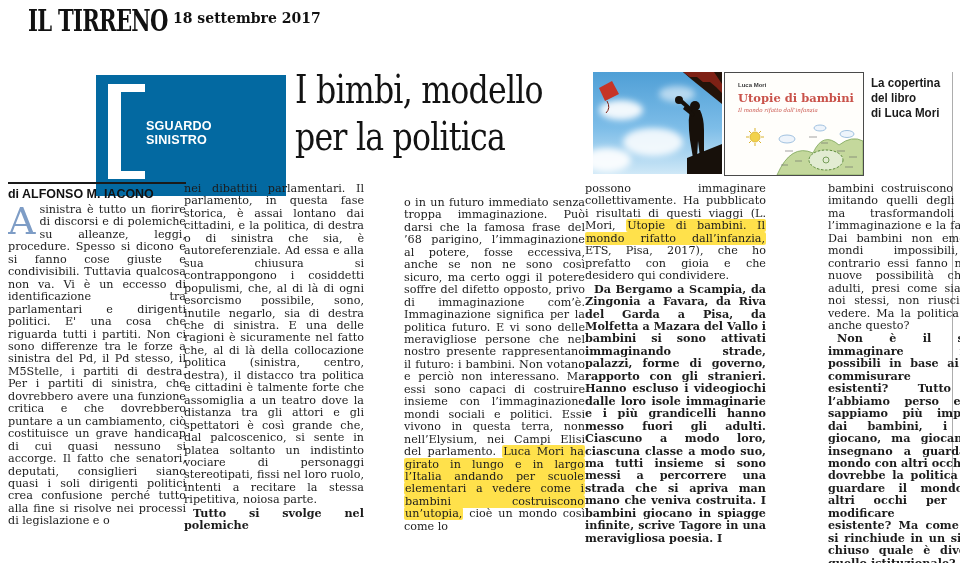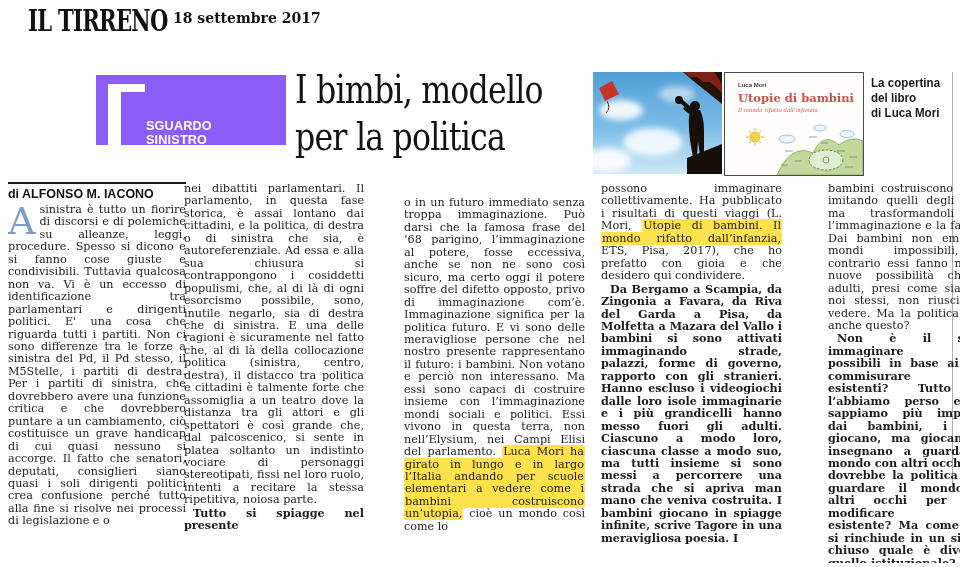--- a/index.html
+++ b/index.html
@@ -5,21 +5,21 @@
   html,body{margin:0;padding:0;background:#e9e9e9;}
   .page{position:relative;width:960px;height:567px;background:#ffffff;overflow:hidden;
         font-family:"DejaVu Serif",serif;color:#1c1c1c;}
   
   .logo{position:absolute;left:28px;top:4px;font-family:"DejaVu Serif",serif;font-weight:900;
         font-size:29px;letter-spacing:-1px;color:#111;transform:scaleX(0.73);transform-origin:left top;
         white-space:nowrap;}
   .edition-date{position:absolute;left:173px;top:10px;font-family:"DejaVu Serif",serif;font-weight:bold;
         font-size:14px;color:#111;white-space:nowrap;}
   
-  .kicker-box{position:absolute;left:96px;top:75px;width:190px;height:70px;background:#8b5cf6;}
+  .kicker-box{position:absolute;left:96px;top:75px;width:190px;height:121px;background:#0369a1;}
   .bracket{position:absolute;left:12px;top:9px;width:24px;height:79px;
            border-left:13px solid #fff;border-top:8px solid #fff;border-bottom:8px solid #fff;}
   .kicker-text{position:absolute;left:50px;top:44px;font-family:"Liberation Sans",sans-serif;
            font-weight:bold;font-size:13px;line-height:14px;color:#fff;letter-spacing:0.2px;
            transform:scaleX(0.97);transform-origin:left top;}
   
   .headline{position:absolute;left:295px;top:66px;width:352px;margin:0;
             font-family:"DejaVu Serif",serif;font-weight:500;font-size:40px;line-height:47px;
             letter-spacing:-1px;color:#131313;transform:scaleX(0.79);transform-origin:left top;}
   
@@ -34,21 +34,21 @@
   .byline-rule{position:absolute;left:8px;top:182px;width:178px;height:2px;background:#1a1a1a;}
   .byline{position:absolute;left:8px;top:186px;font-family:"Liberation Sans",sans-serif;
         font-weight:bold;font-size:13px;color:#111;transform:scaleX(0.96);transform-origin:left top;
         white-space:nowrap;}
   
   .column{position:absolute;top:183px;width:180px;height:380px;overflow:hidden;
         font-size:11.2px;line-height:12.45px;text-align:justify;color:#1c1c1c;}
   .col1{left:8px;top:204px;width:178px;height:358px;}
   .col2{left:184px;width:180px;}
   .col3{left:404px;width:181px;margin-top:14px;}
-  .col4{left:585px;width:181px;margin-left:16px;}
+  .col4{left:585px;width:181px;}
   .col5{left:828px;width:171px;}
   .par{margin:0;}
   .par.indent{text-indent:9px;font-weight:bold;}
   .dropcap{float:left;font-family:"DejaVu Serif",serif;font-size:38px;line-height:33px;
         height:36px;padding:1px 4px 0 0;color:#7e9dc6;}
   .hl{background:#ffe14b;padding:0 1px;border-radius:2px;
       -webkit-box-decoration-break:clone;box-decoration-break:clone;}
 </style>
 </head>
 <body>
@@ -153,21 +153,21 @@
   <div class="vrule"></div>
 
   <div class="byline-rule"></div>
   <div class="byline">di ALFONSO M. IACONO</div>
 
   <div class="column col1">
       <p class="par"><span class="dropcap">A</span><span class="">sinistra è tutto un fiorire di discorsi e di polemiche su alleanze, leggi, procedure. Spesso si dicono e si fanno cose giuste e condivisibili. Tuttavia qualcosa non va. Vi è un eccesso di identificazione tra parlamentari e dirigenti politici. E' una cosa che riguarda tutti i partiti. Non ci sono differenze tra le forze a sinistra del Pd, il Pd stesso, il M5Stelle, i partiti di destra. Per i partiti di sinistra, che dovrebbero avere una funzione critica e che dovrebbero puntare a un cambiamento, ciò costituisce un grave handicap di cui quasi nessuno si accorge. Il fatto che senatori, deputati, consiglieri siano quasi i soli dirigenti politici crea confusione perché tutto alla fine si risolve nei processi di legislazione e o</span></p>
     </div>
   <div class="column col2">
       <p class="par"><span class="">nei dibattiti parlamentari. Il parlamento, in questa fase storica, è assai lontano dai cittadini, e la politica, di destra o di sinistra che sia, è autoreferenziale. Ad essa e alla sua chiusura si contrappongono i cosiddetti populismi, che, al di là di ogni esorcismo possibile, sono, inutile negarlo, sia di destra che di sinistra. E una delle ragioni è sicuramente nel fatto che, al di là della collocazione politica (sinistra, centro, destra), il distacco tra politica e cittadini è talmente forte che assomiglia a un teatro dove la distanza tra gli attori e gli spettatori è così grande che, dal palcoscenico, si sente in platea soltanto un indistinto vociare di personaggi stereotipati, fissi nel loro ruolo, intenti a recitare la stessa ripetitiva, noiosa parte.</span></p>
-      <p class="par indent"><span class="">Tutto si spiagge nel presente</span></p>
+      <p class="par indent"><span class="">Tutto si svolge nel polemiche</span></p>
     </div>
   <div class="column col3">
       <p class="par"><span class="">o in un futuro immediato senza troppa immaginazione. Può darsi che la famosa frase del ’68 parigino, l’immaginazione al potere, fosse eccessiva, anche se non ne sono così sicuro, ma certo oggi il potere soffre del difetto opposto, privo di immaginazione com’è. Immaginazione significa per la politica futuro. E vi sono delle meravigliose persone che nel nostro presente rappresentano il futuro: i bambini. Non votano e perciò non interessano. Ma essi sono capaci di costruire insieme con l’immaginazione mondi sociali e politici. Essi vivono in questa terra, non nell’Elysium, nei Campi Elisi del parlamento. </span><span class="hl">Luca Mori ha girato in lungo e in largo l’Italia andando per scuole elementari a vedere come i bambini costruiscono un’utopia,</span><span class=""> cioè un mondo così come lo</span></p>
     </div>
   <div class="column col4">
       <p class="par"><span class="">possono immaginare collettivamente. Ha pubblicato i risultati di questi viaggi (L. Mori, </span><span class="hl">Utopie di bambini. Il mondo rifatto dall’infanzia,</span><span class=""> ETS, Pisa, 2017), che ho prefatto con gioia e che desidero qui condividere.</span></p>
       <p class="par indent"><span class="">Da Bergamo a Scampia, da Zingonia a Favara, da Riva del Garda a Pisa, da Molfetta a Mazara del Vallo i bambini si sono attivati immaginando strade, palazzi, forme di governo, rapporto con gli stranieri. Hanno escluso i videogiochi dalle loro isole immaginarie e i più grandicelli hanno messo fuori gli adulti. Ciascuno a modo loro, ciascuna classe a modo suo, ma tutti insieme si sono messi a percorrere una strada che si apriva man mano che veniva costruita. I bambini giocano in spiagge infinite, scrive Tagore in una meravigliosa poesia. I</span></p>
     </div>
   <div class="column col5">
       <p class="par"><span class="">bambini costruiscono mondi, imitando quelli degli adulti, ma trasformandoli con l’immaginazione e la fantasia. Dai bambini non emergono mondi impossibili, al contrario essi fanno nascere nuove possibilità che noi adulti, presi come siamo da noi stessi, non riusciamo a vedere. Ma la politica non è anche questo?</span></p>

